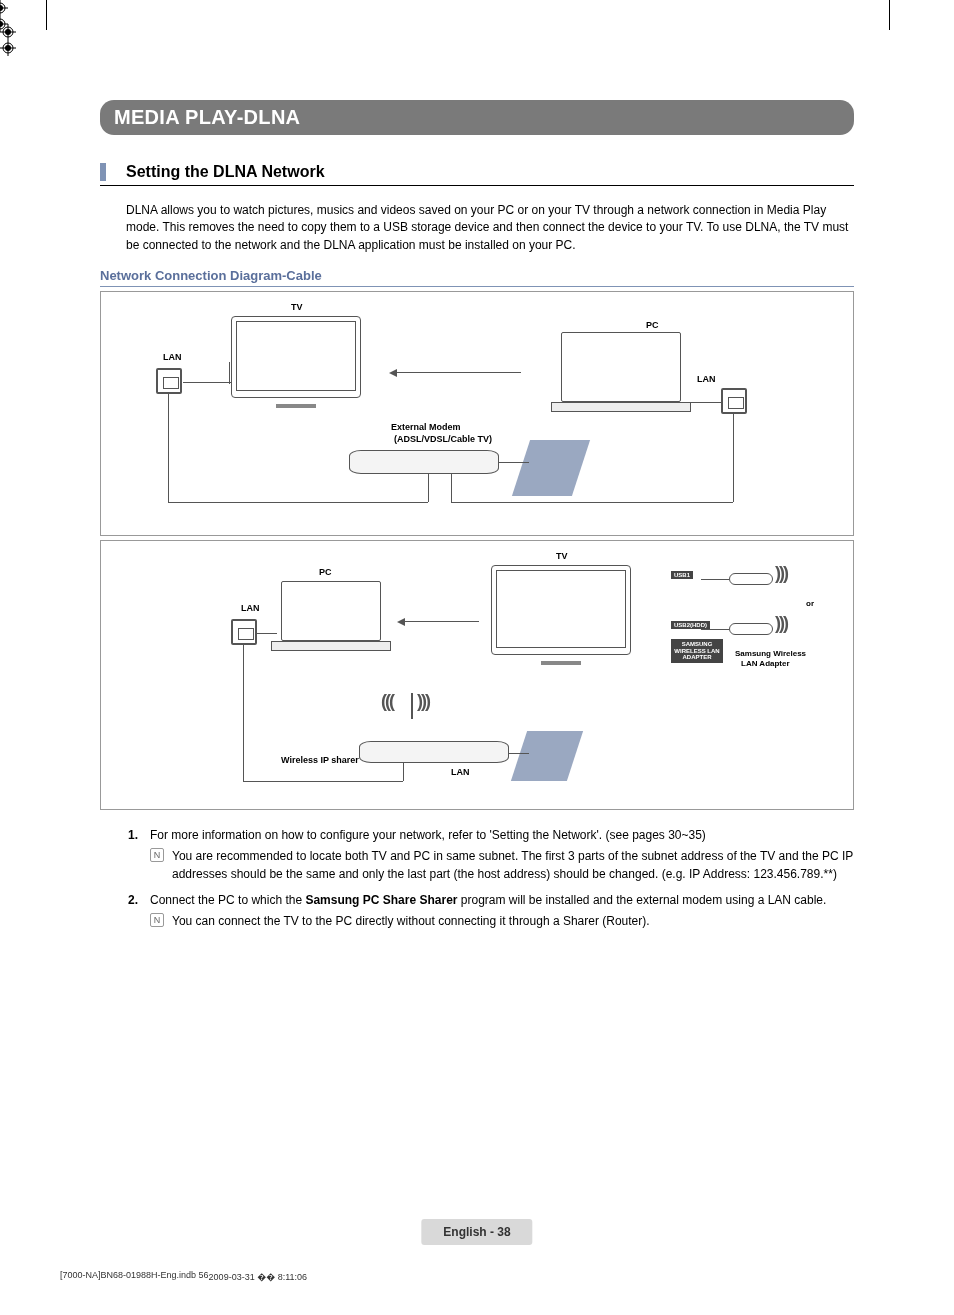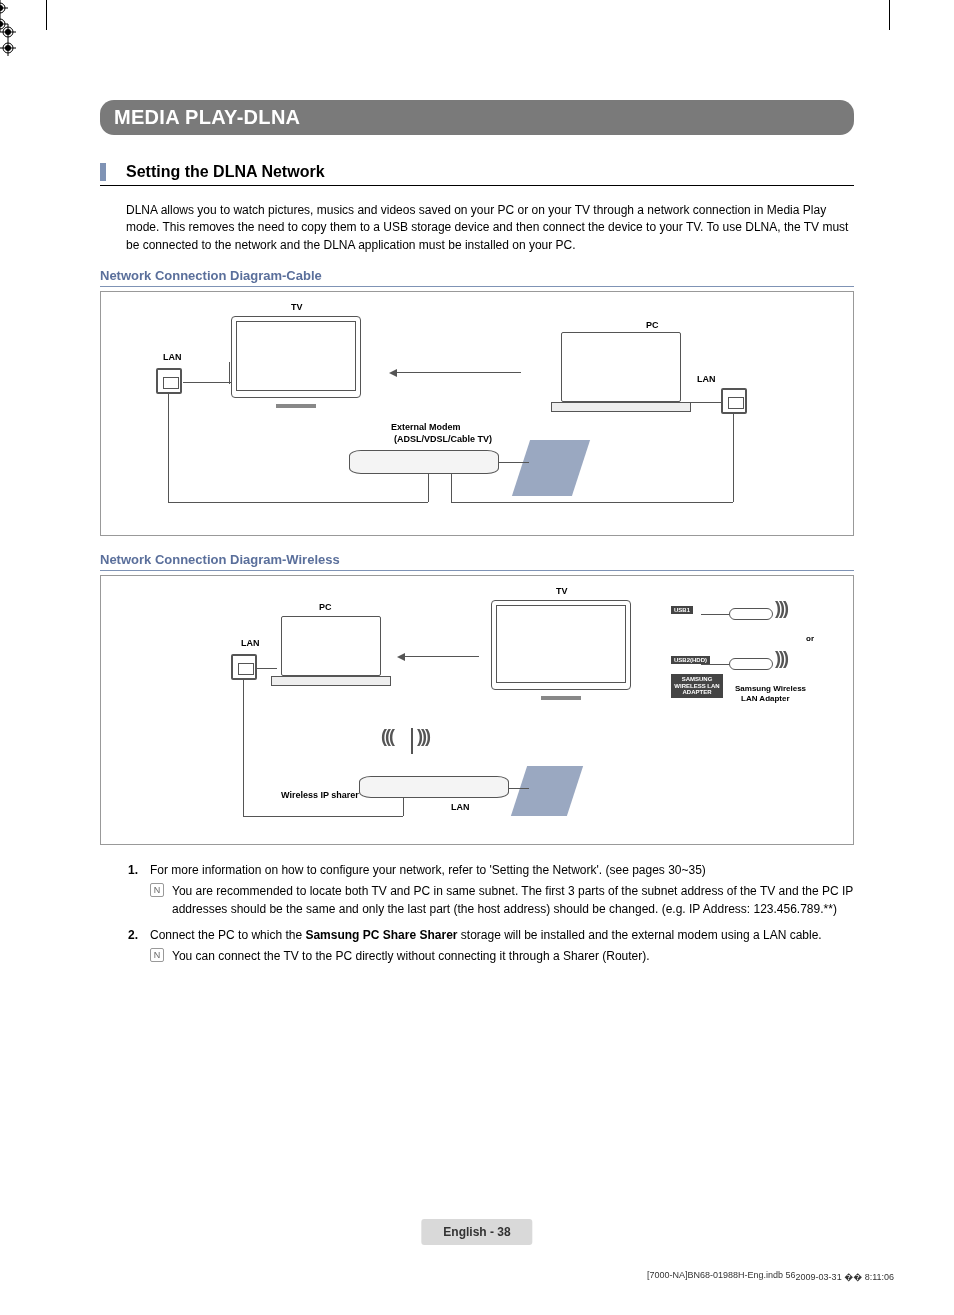--- a/index.html
+++ b/index.html
@@ -87,21 +87,21 @@
   }
   .note-text { font-size:12px; line-height:1.45; }
 
   .page-footer {
     position:absolute; left:50%; bottom:70px; transform:translateX(-50%);
     background:#d9d9d9; padding:6px 22px; border-radius:3px;
     font-size:12px; font-weight:bold; color:#333;
   }
   .print-meta {
     position:absolute; bottom:32px; left:60px; right:60px;
-    font-size:9px; color:#333; display:flex; justify-content:flex-end;
+    font-size:9px; color:#333; display:flex; justify-content:flex-start;
   }
 
   
   .device { position:absolute; border:1px solid #555; background:#fff; }
   .arrow-left {
     position:absolute; width:130px; height:1px; background:#555;
   }
   .arrow-left::before {
     content:""; position:absolute; left:-6px; top:-3px;
     border:4px solid transparent; border-right:8px solid #555;
@@ -212,21 +212,20 @@
     <div class="wire v" style="left:327px; top:182px; height:28px;"></div>
     <div class="wire v" style="left:632px; top:122px; height:88px;"></div>
     <div class="wire h" style="left:350px; top:210px; width:282px;"></div>
     <div class="wire v" style="left:350px; top:182px; height:28px;"></div>
     <div class="wire h" style="left:398px; top:170px; width:30px;"></div>
     <div class="wire h" style="left:82px; top:90px; width:48px;"></div>
     <div class="wire h" style="left:590px; top:110px; width:30px;"></div>
     <div class="wire v" style="left:128px; top:70px; height:22px;"></div>
   </div>
 
-  <div class="sub-head" style="margin-top:16px;">Network Connection Diagram-Wireless</div>
   <div class="diagram-box wireless">
     <span class="tv-label" style="left:455px; top:10px;">TV</span>
     <span class="tv-label" style="left:218px; top:26px;">PC</span>
     <span class="tv-label" style="left:140px; top:62px;">LAN</span>
     <span class="tv-label" style="left:350px; top:226px;">LAN</span>
     <span class="tv-label" style="left:705px; top:58px; font-size:8px;">or</span>
     <span class="tv-label" style="left:634px; top:108px; font-size:8px;">Samsung Wireless</span>
     <span class="tv-label" style="left:640px; top:118px; font-size:8px;">LAN Adapter</span>
     <span class="tv-label" style="left:180px; top:214px;">Wireless IP sharer</span>
 
@@ -273,21 +272,21 @@
       <span class="num">1.</span>
       <span>For more information on how to configure your network, refer to 'Setting the Network'. (see pages 30~35)</span>
       <div class="note">
         <div class="note-icon">N</div>
         <div class="note-text">You are recommended to locate both TV and PC in same subnet. The first 3 parts of the subnet address of the TV and the PC IP addresses should be the same and only the last part (the host address) should be changed. (e.g. IP Address: 123.456.789.**)</div>
       </div>
     </li>
     <li>
       <span class="num">2.</span>
       <span>
-        <span>Connect the PC to which the </span><b>Samsung PC Share Sharer</b><span> storage will be installed and the external modem using a LAN cable.</span>
+        <span>Connect the PC to which the </span><b>Samsung PC Share Sharer</b><span> program will be installed and the external modem using a LAN cable.</span>
       </span>
       <div class="note">
         <div class="note-icon">N</div>
         <div class="note-text">You can connect the TV to the PC directly without connecting it through a Sharer (Router).</div>
       </div>
     </li>
   </ol>
 
 </div>
 

